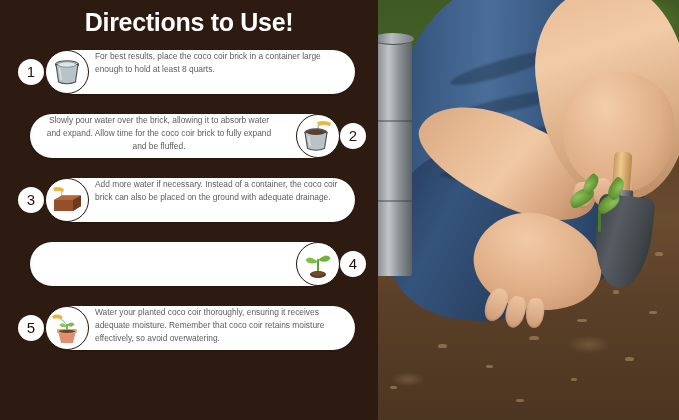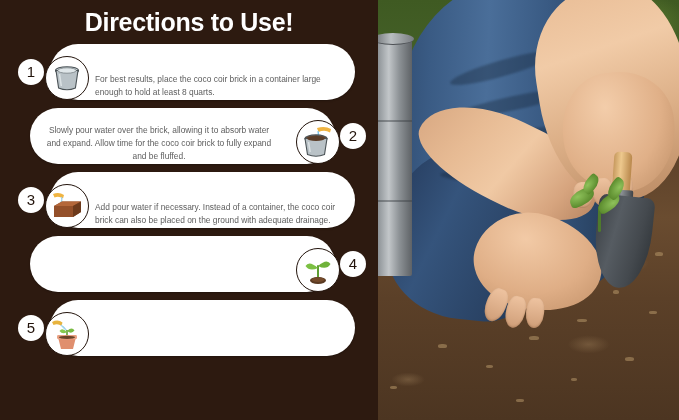--- a/index.html
+++ b/index.html
@@ -63,23 +63,23 @@
   }
   .step.left-badge  .badge { margin-right: 6px; }
   .step.right-badge .badge { margin-left: 5px; }
 
   
   .card {
     position: relative;
     flex: 1 1 auto;
     background: #ffffff;
     border-radius: 28px;
-    height: 56px;
+    height: 44px;
     display: flex;
-    align-items: flex-end;
+    align-items: flex-start;
     box-shadow: 0 1px 2px rgba(0,0,0,.25);
   }
   .step.right-badge .card { flex-direction: row-reverse; gap: 16px; }
 
   .card-text {
     flex: 1 1 auto;
     color: #5d5d5d;
     font-size: 8.4px;
     line-height: 1.55;
     padding: 0 12px 0 6px;
@@ -335,21 +335,21 @@
           <div class="icon-circle">
             <svg width="36" height="32" viewBox="0 0 36 32">
               <path d="M4 4 Q10 1.5 15 5 L14 8.5 Q10 5.8 5.5 7.5 Z" fill="#f0b441"></path>
               <path d="M12.5 7 Q13.5 10.5 12 12.5" stroke="#9fd4ec" stroke-width="1.3" fill="none"></path>
               <path d="M5 16 L13 11.5 L32 11.5 L32 22 L24 27 L5 27 Z" fill="#8a4b26"></path>
               <path d="M5 16 L13 11.5 L32 11.5 L24 16 Z" fill="#b4673a"></path>
               <path d="M24 16 L32 11.5 L32 22 L24 27 Z" fill="#6d3a1c"></path>
               <path d="M5 16 L24 16 L24 27 L5 27 Z" fill="#94502a"></path>
             </svg>
           </div>
-          <div class="card-text">Add pour water if necessary. Instead of a container, the coco coir brick can also be placed on the ground with adequate drainage.</div>
+          <div class="card-text">Add more water if necessary. Instead of a container, the coco coir brick can also be placed on the ground with adequate drainage.</div>
         </div>
       </div>
 
       <div class="step right-badge">
         <div class="badge">4</div>
         <div class="card">
           <div class="icon-circle">
             <svg width="34" height="34" viewBox="0 0 34 34">
               <path d="M17 26 L17 13" stroke="#5f9e33" stroke-width="2" fill="none" stroke-linecap="round"></path>
               <path d="M17 15 Q8 7 4.5 13 Q8.5 19 17 15 Z" fill="#7cc043"></path>
@@ -370,20 +370,21 @@
               <path d="M12 8 L16 12" stroke="#9fd4ec" stroke-width="1.2" fill="none"></path>
               <path d="M14 9.5 L17.5 13.5" stroke="#9fd4ec" stroke-width="1.2" fill="none"></path>
               <path d="M18 22 L18 13" stroke="#5f9e33" stroke-width="1.6" fill="none"></path>
               <path d="M18 15 Q13 10 10.5 14 Q13.5 18 18 15 Z" fill="#86c94e"></path>
               <path d="M18 14 Q23 9.5 25.5 13.5 Q22.5 17.5 18 14 Z" fill="#79bb43"></path>
               <path d="M9 20 L27 20 L24 32 L12 32 Z" fill="#e08f6e"></path>
               <rect x="8" y="18" width="20" height="4.2" rx="1.4" fill="#e9a183"></rect>
               <ellipse cx="18" cy="20.3" rx="8.2" ry="1.6" fill="#6a4328"></ellipse>
             </svg>
           </div>
+          <div class="card-text">Water your planted coco coir thoroughly, ensuring it receives adequate moisture. Remember that coco coir retains moisture effectively, so avoid overwatering.</div>
         </div>
       </div>
 
     </div>
 
   </div>
 
   <div class="photo">
     <div class="photo-inner">
 

